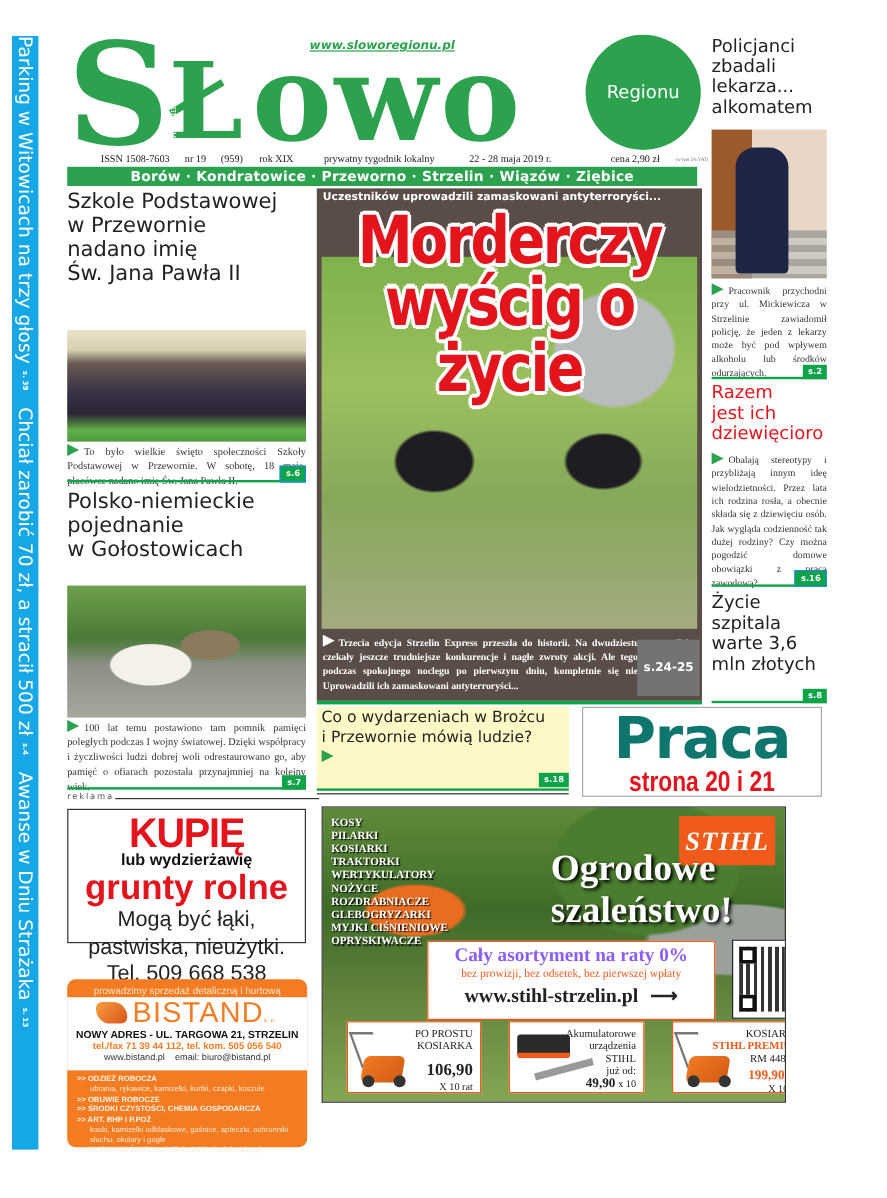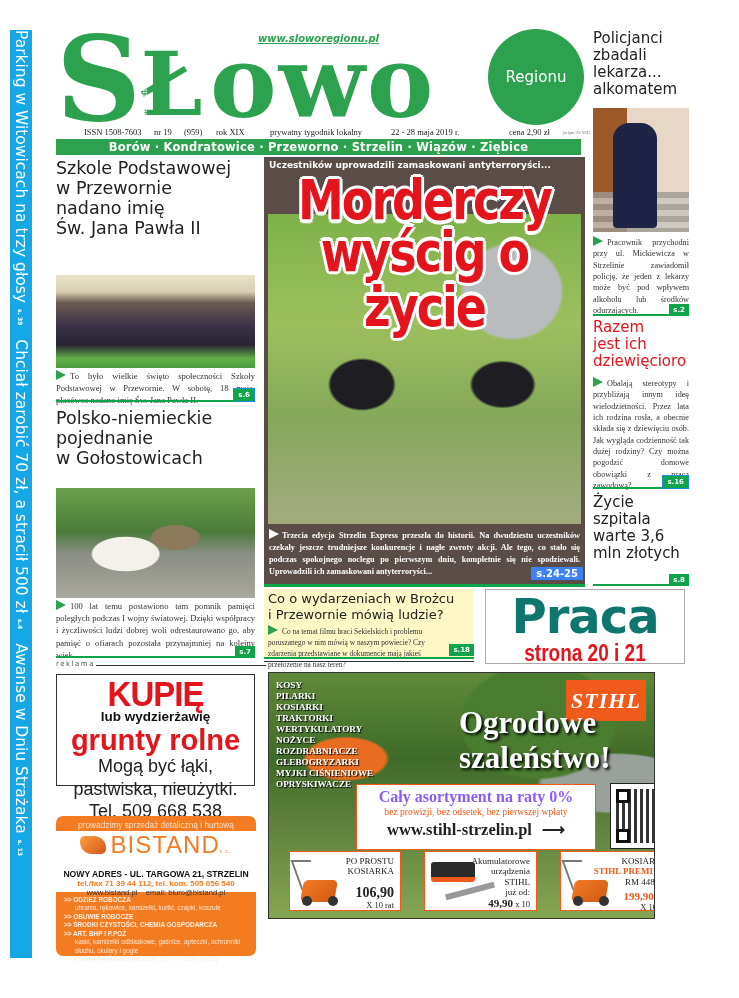--- a/index.html
+++ b/index.html
@@ -50,21 +50,21 @@
   #feature .img { position: absolute; left: 4px; top: 57px; width: 313px; height: 310px; background:
       radial-gradient(ellipse at 30% 55%, #1d1d22 0 10%, transparent 11%),
       radial-gradient(ellipse at 75% 55%, #1d1d22 0 9%, transparent 10%),
       radial-gradient(ellipse at 78% 25%, #b8bcbd 0 14%, transparent 15%),
       linear-gradient(180deg, #7fb14a 0%, #9cc05e 35%, #86a85a 65%, #a3ab80 100%); }
   #feature .title { position: absolute; left: 0; width: 100%; text-align: center; font-family: "DejaVu Sans", sans-serif; font-weight: bold; font-size: 46px; color: #e3141b; letter-spacing: -2px; transform: scaleY(1.2); -webkit-text-stroke: 0px; text-shadow: 2px 2px 0 #fff, -2px -2px 0 #fff, 2px -2px 0 #fff, -2px 2px 0 #fff, 0 3px 0 #fff, 3px 0 0 #fff, 0 -3px 0 #fff, -3px 0 0 #fff; line-height: 1; }
   #feature .t1 { top: 20px; }
   #feature .t2 { top: 76px; }
   #feature .caption { position: absolute; left: 5px; top: 372px; width: 311px; color: #fff; font-family: "Liberation Serif", serif; font-weight: bold; font-size: 8.2px; line-height: 1.45; text-align: justify; }
   #feature .caption .tri { display: inline-block; width: 0; height: 0; border-top: 5px solid transparent; border-bottom: 5px solid transparent; border-left: 10px solid #fff; vertical-align: -1px; margin-right: 3px; }
-  #feature .pg { position: absolute; right: 2px; bottom: 4px; background: #3b82f6; color: #fff; font-family: "DejaVu Sans", sans-serif; font-weight: bold; font-size: 10px; padding: 1px 5px; }
+  #feature .pg { position: absolute; right: 2px; bottom: 4px; background: #737373; color: #fff; font-family: "DejaVu Sans", sans-serif; font-weight: bold; font-size: 10px; padding: 18px 5px; }
   #feature-rule { left: 264px; top: 584px; width: 321px; height: 3px; background: #0fa34a; }
 
   
   #brozec { left: 264px; top: 589px; width: 210px; height: 70px; background: #fdf8c5; }
   #brozec .h { position: absolute; left: 4px; top: 2px; font-size: 13px; line-height: 1.2; font-family: "DejaVu Sans", sans-serif; color: #222; }
   #brozec .t { position: absolute; left: 4px; top: 36px; width: 170px; font-family: "Liberation Serif", serif; font-size: 7.4px; line-height: 1.5; color: #333; }
 
   
   #praca { left: 485px; top: 589px; width: 200px; height: 75px; border: 1px solid #aaa; text-align: center; }
   #praca .p1 { font-family: "DejaVu Sans", sans-serif; font-weight: bold; font-size: 48px; color: #0f766e; line-height: 1; margin-top: 2px; letter-spacing: -1px; }
@@ -77,21 +77,21 @@
   #kupie .k1 { color: #e3141b; font-weight: bold; font-size: 33px; line-height: 1; margin-top: 2px; letter-spacing: -1px; transform: scaleY(1.05); }
   #kupie .k2 { color: #111; font-weight: bold; font-size: 13.5px; line-height: 1.1; }
   #kupie .k3 { color: #e3141b; font-weight: bold; font-size: 29px; line-height: 1.05; }
   #kupie .k4 { color: #222; font-size: 18px; line-height: 1.25; }
   #bistand { left: 56px; top: 816px; width: 200px; height: 140px; background: #f37c22; border-radius: 7px; font-family: "Liberation Sans", sans-serif; }
   #bistand .top { color: #fde3cc; font-size: 8.3px; text-align: center; margin-top: 4px; }
   #bistand .white { position: absolute; left: 0; top: 15px; width: 200px; height: 61px; background: #fff; text-align: center; }
   #bistand .brand { font-size: 24px; color: #f37c22; letter-spacing: 1px; line-height: 1; margin-top: 2px; }
   #bistand .brand .logo { display: inline-block; width: 26px; height: 18px; background: linear-gradient(135deg, #f7a13f, #d9541a); border-radius: 5px 12px 5px 12px; margin-right: 4px; vertical-align: -1px; }
   #bistand .brand .sc { font-size: 5px; }
-  #bistand .addr { font-size: 8.6px; font-weight: bold; color: #111; margin-top: 12px; }
+  #bistand .addr { font-size: 8.6px; font-weight: bold; color: #111; }
   #bistand .tel { font-size: 8px; font-weight: bold; color: #f37c22; }
   #bistand .www { font-size: 7.6px; color: #333; }
   #bistand .list { position: absolute; left: 8px; top: 80px; color: #fff; font-size: 6.4px; line-height: 1.32; }
   #bistand .list .hd { color: #fdf1e6; font-weight: bold; }
   #bistand .list .sub { color: #ffe8d2; padding-left: 11px; }
 
   
   #stihl { left: 268px; top: 672px; width: 387px; height: 247px; border: 1.5px solid #333; overflow: hidden; background:
       radial-gradient(ellipse at 20% 35%, #e86d20 0 9%, transparent 10%),
       radial-gradient(ellipse at 70% 20%, #4a7d2f 0 20%, transparent 21%),
@@ -190,21 +190,21 @@
   <div class="caption"><span class="tri"></span><span>Trzecia edycja Strzelin Express przeszła do historii. Na dwudziestu uczestników czekały jeszcze trudniejsze konkurencje i nagłe zwroty akcji. Ale tego, co stało się podczas spokojnego noclegu po pierwszym dniu, kompletnie się nie spodziewali. Uprowadzili ich zamaskowani antyterroryści...</span></div>
   <div class="pg">s.24-25</div>
 </div>
 <div id="feature-rule" class="abs"></div>
 
 <div id="brozec" class="abs">
   <div class="h">
     <div>Co o wydarzeniach w Brożcu</div>
     <div>i Przewornie mówią ludzie?</div>
   </div>
-  <div class="t"><span class="arrow"></span><span>Co na temat filmu braci Sekielskich i problemu poruszanego w nim mówią w naszym powiecie? Czy zdarzenia przedstawiane w dokumencie mają jakieś przełożenie na nasz teren?</span></div>
+  <div class="t"><span class="arrow"></span></div>
   <div class="rule"></div>
   <div class="pgref" style="bottom:3px">s.18</div>
 </div>
 <div class="abs divider-h" style="left:264px;top:661px;width:210px"></div>
 
 <div id="praca" class="abs">
   <div class="p1">Praca</div>
   <div class="p2">strona 20 i 21</div>
 </div>
 

